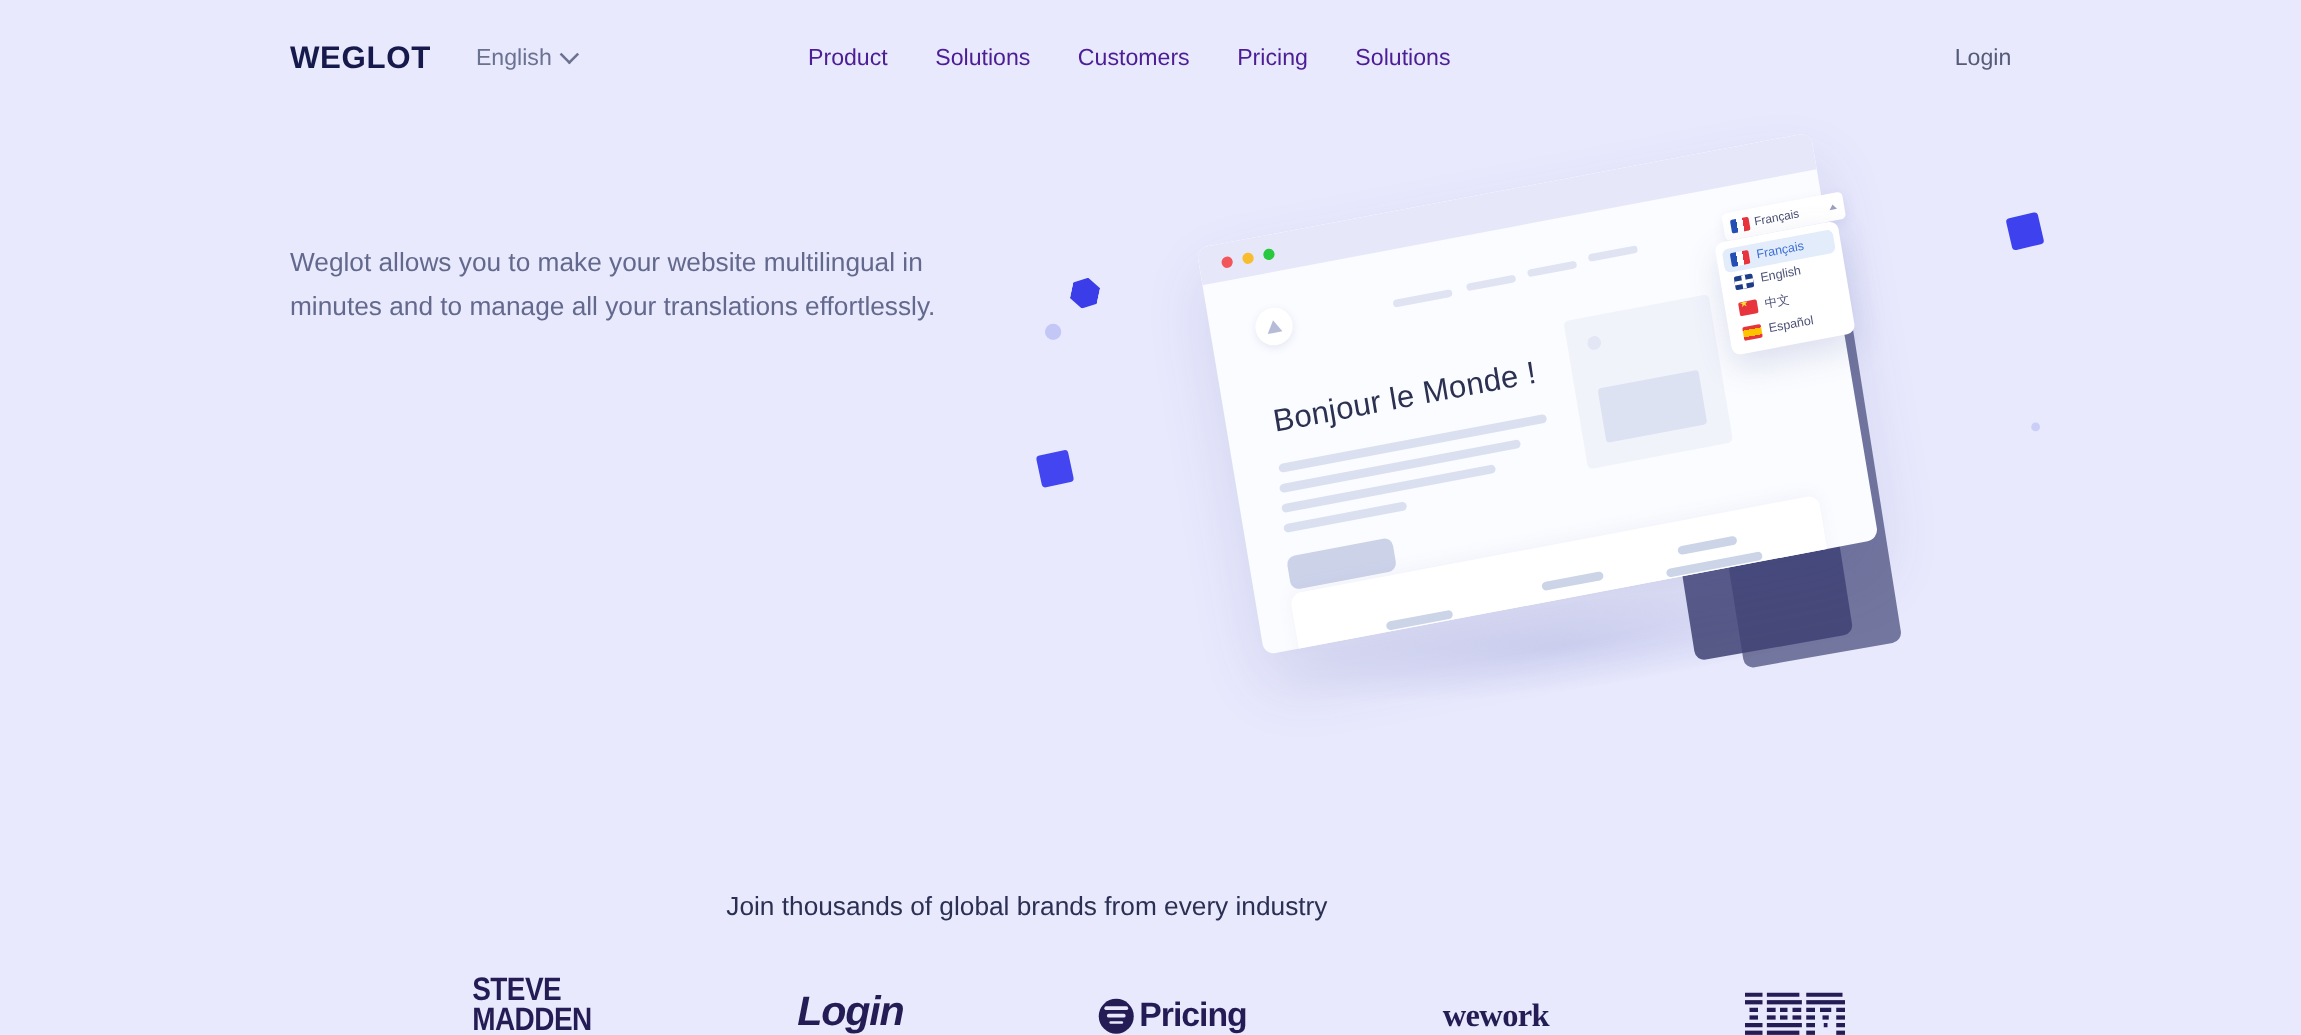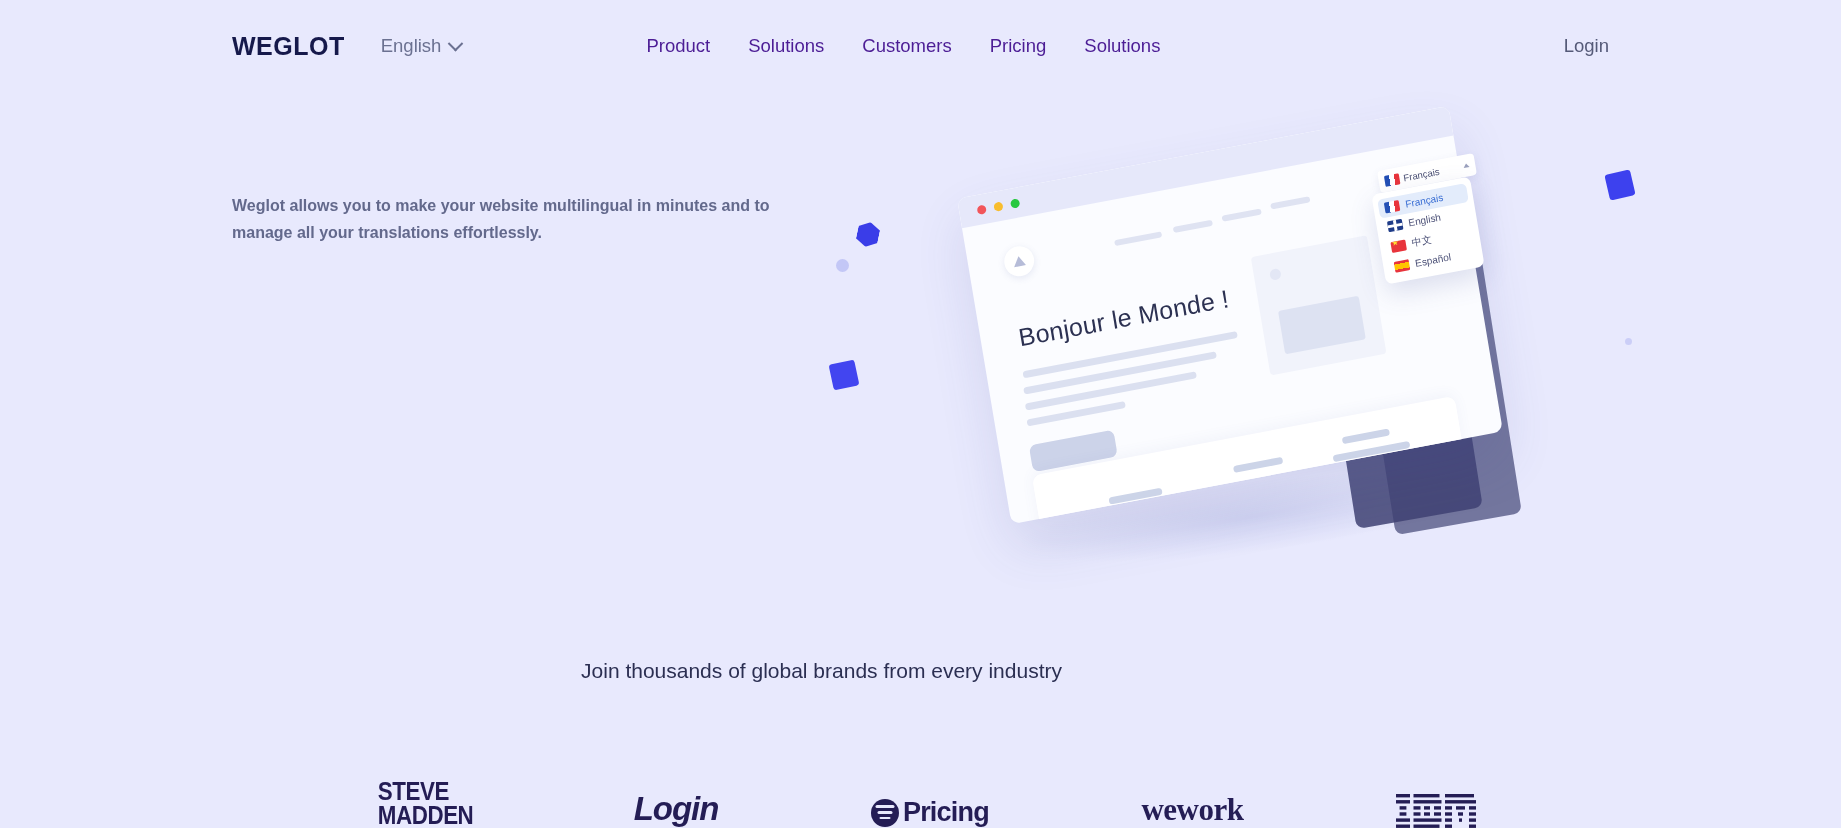--- a/index.html
+++ b/index.html
@@ -115,25 +115,24 @@
     font-size: 62px;
     font-weight: 700;
     color: #171a4a;
     line-height: 1.26;
     letter-spacing: -0.5px;
   }
   .headline .accent { color: #4044f5; }
 
   .subhead {
     margin-top: 33px;
-    font-size: 16px;
+    font-size: 21px;
     line-height: 1.68;
     color: #63698c;
     max-width: 580px;
-    font-weight: bold;
   }
 
   .cta-row {
     margin-top: 61px;
     display: flex;
     align-items: center;
     gap: 37px;
   }
   .btn-primary {
     background: #4044f5;
@@ -415,21 +414,21 @@
     position: absolute;
     left: 40px; top: 352px;
     width: 460px; height: 70px;
     background: radial-gradient(ellipse at center, rgba(150,158,215,.28) 0%, rgba(232,233,253,0) 72%);
     transform: rotate(-7deg);
   }
 
   
   .brands-title {
     position: absolute;
-    top: 659px;
+    top: 714px;
     left: 0; width: 1643px;
     text-align: center;
     font-size: 21px;
     color: #2b2f52;
   }
 
   .brands-row {
     position: absolute;
     top: 760px;
     left: 370px;
@@ -465,21 +464,21 @@
     position: absolute; left: 50%; transform: translateX(-50%);
     border-radius: 6px; background: #e8e9fd; display: block;
   }
   .sm1 { top: 6px;  width: 19px; height: 3px; }
   .sm2 { top: 12px; width: 15px; height: 3px; }
   .sm3 { top: 18px; width: 11px; height: 2.5px; }
 
   .b-wework {
     font-family: "Liberation Serif", serif;
     font-weight: 700;
-    font-size: 31px;
+    font-size: 26px;
     letter-spacing: -0.5px;
   }
 
   .b-ibm { width: 84px; height: 34px; }
 </style>
 </head>
 <body>
 
 <div class="header">
   <div class="logo">WEGLOT</div>

